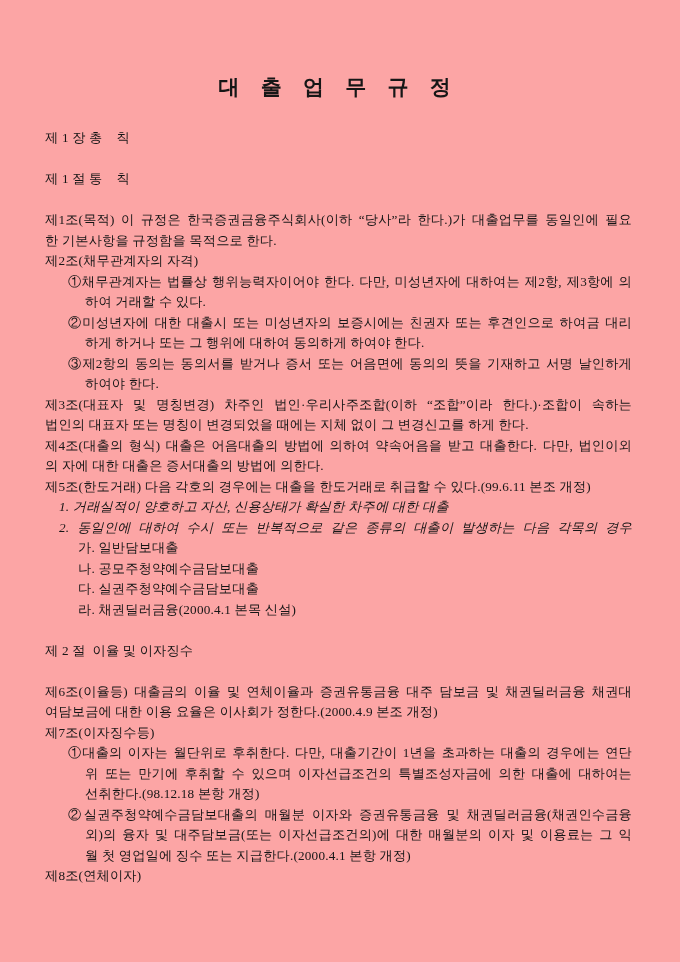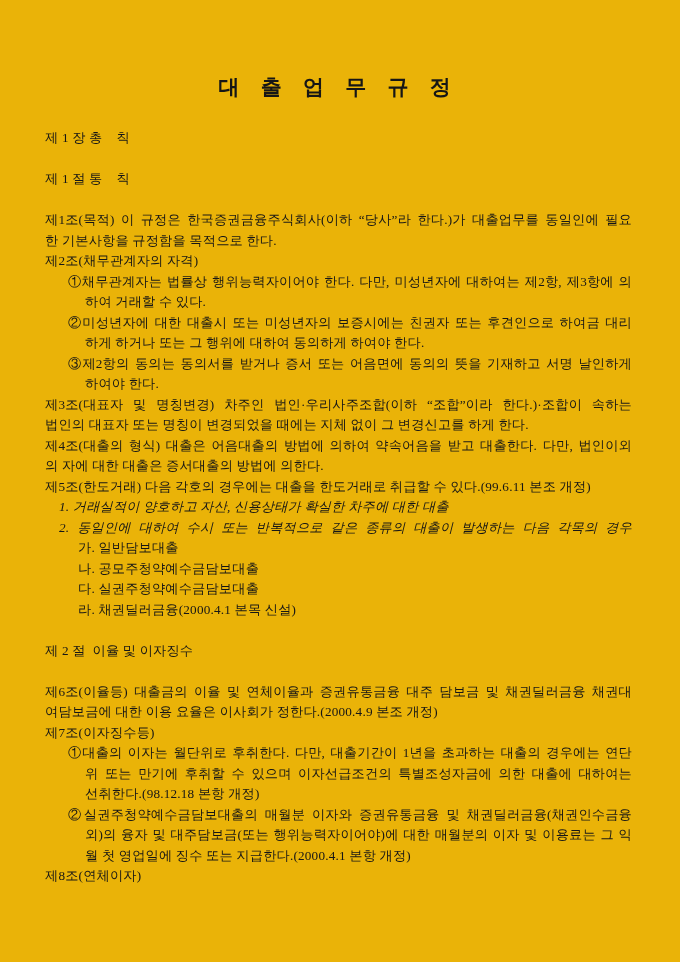--- a/index.html
+++ b/index.html
@@ -4,21 +4,21 @@
 <style>
   html, body {
     margin: 0;
     padding: 0;
     background: #ffffff;
   }
   .page {
     position: relative;
     width: 680px;
     height: 962px;
-    background: #eab308;
+    background: #fca5a5;
     color: #161616;
     font-family: "Liberation Serif", "DejaVu Serif", serif;
     font-size: 13.2px;
     overflow: hidden;
     box-sizing: border-box;
     padding: 72px 48px 0 45px;
   }
   .doc-title {
     text-align: center;
     font-size: 21px;
@@ -86,17 +86,17 @@
       <div class="line l0 blank"></div>
       <div class="line l0">제 2 절  이율 및 이자징수</div>
       <div class="line l0 blank"></div>
       <div class="line l0 j">제6조(이율등) 대출금의 이율 및 연체이율과 증권유통금융 대주 담보금 및 채권딜러금융 채권대</div>
       <div class="line l0">여담보금에 대한 이용 요율은 이사회가 정한다.(2000.4.9 본조 개정)</div>
       <div class="line l0">제7조(이자징수등)</div>
       <div class="line l1 j">①대출의 이자는 월단위로 후취한다. 다만, 대출기간이 1년을 초과하는 대출의 경우에는 연단</div>
       <div class="line l1c j">위 또는 만기에 후취할 수 있으며 이자선급조건의  특별조성자금에 의한 대출에 대하여는</div>
       <div class="line l1c">선취한다.(98.12.18 본항 개정)</div>
       <div class="line l1 j">②실권주청약예수금담보대출의 매월분 이자와 증권유통금융 및 채권딜러금융(채권인수금융 제</div>
-      <div class="line l1c j">외)의 융자 및 대주담보금(또는 행위능력자이어야)에 대한 매월분의 이자 및 이용료는 그 익</div>
+      <div class="line l1c j">외)의 융자 및 대주담보금(또는 이자선급조건의)에 대한 매월분의 이자 및 이용료는 그 익</div>
       <div class="line l1c">월 첫 영업일에 징수 또는 지급한다.(2000.4.1 본항 개정)</div>
       <div class="line l0">제8조(연체이자)</div>
     </div>
 </div>
 
 </body></html>

